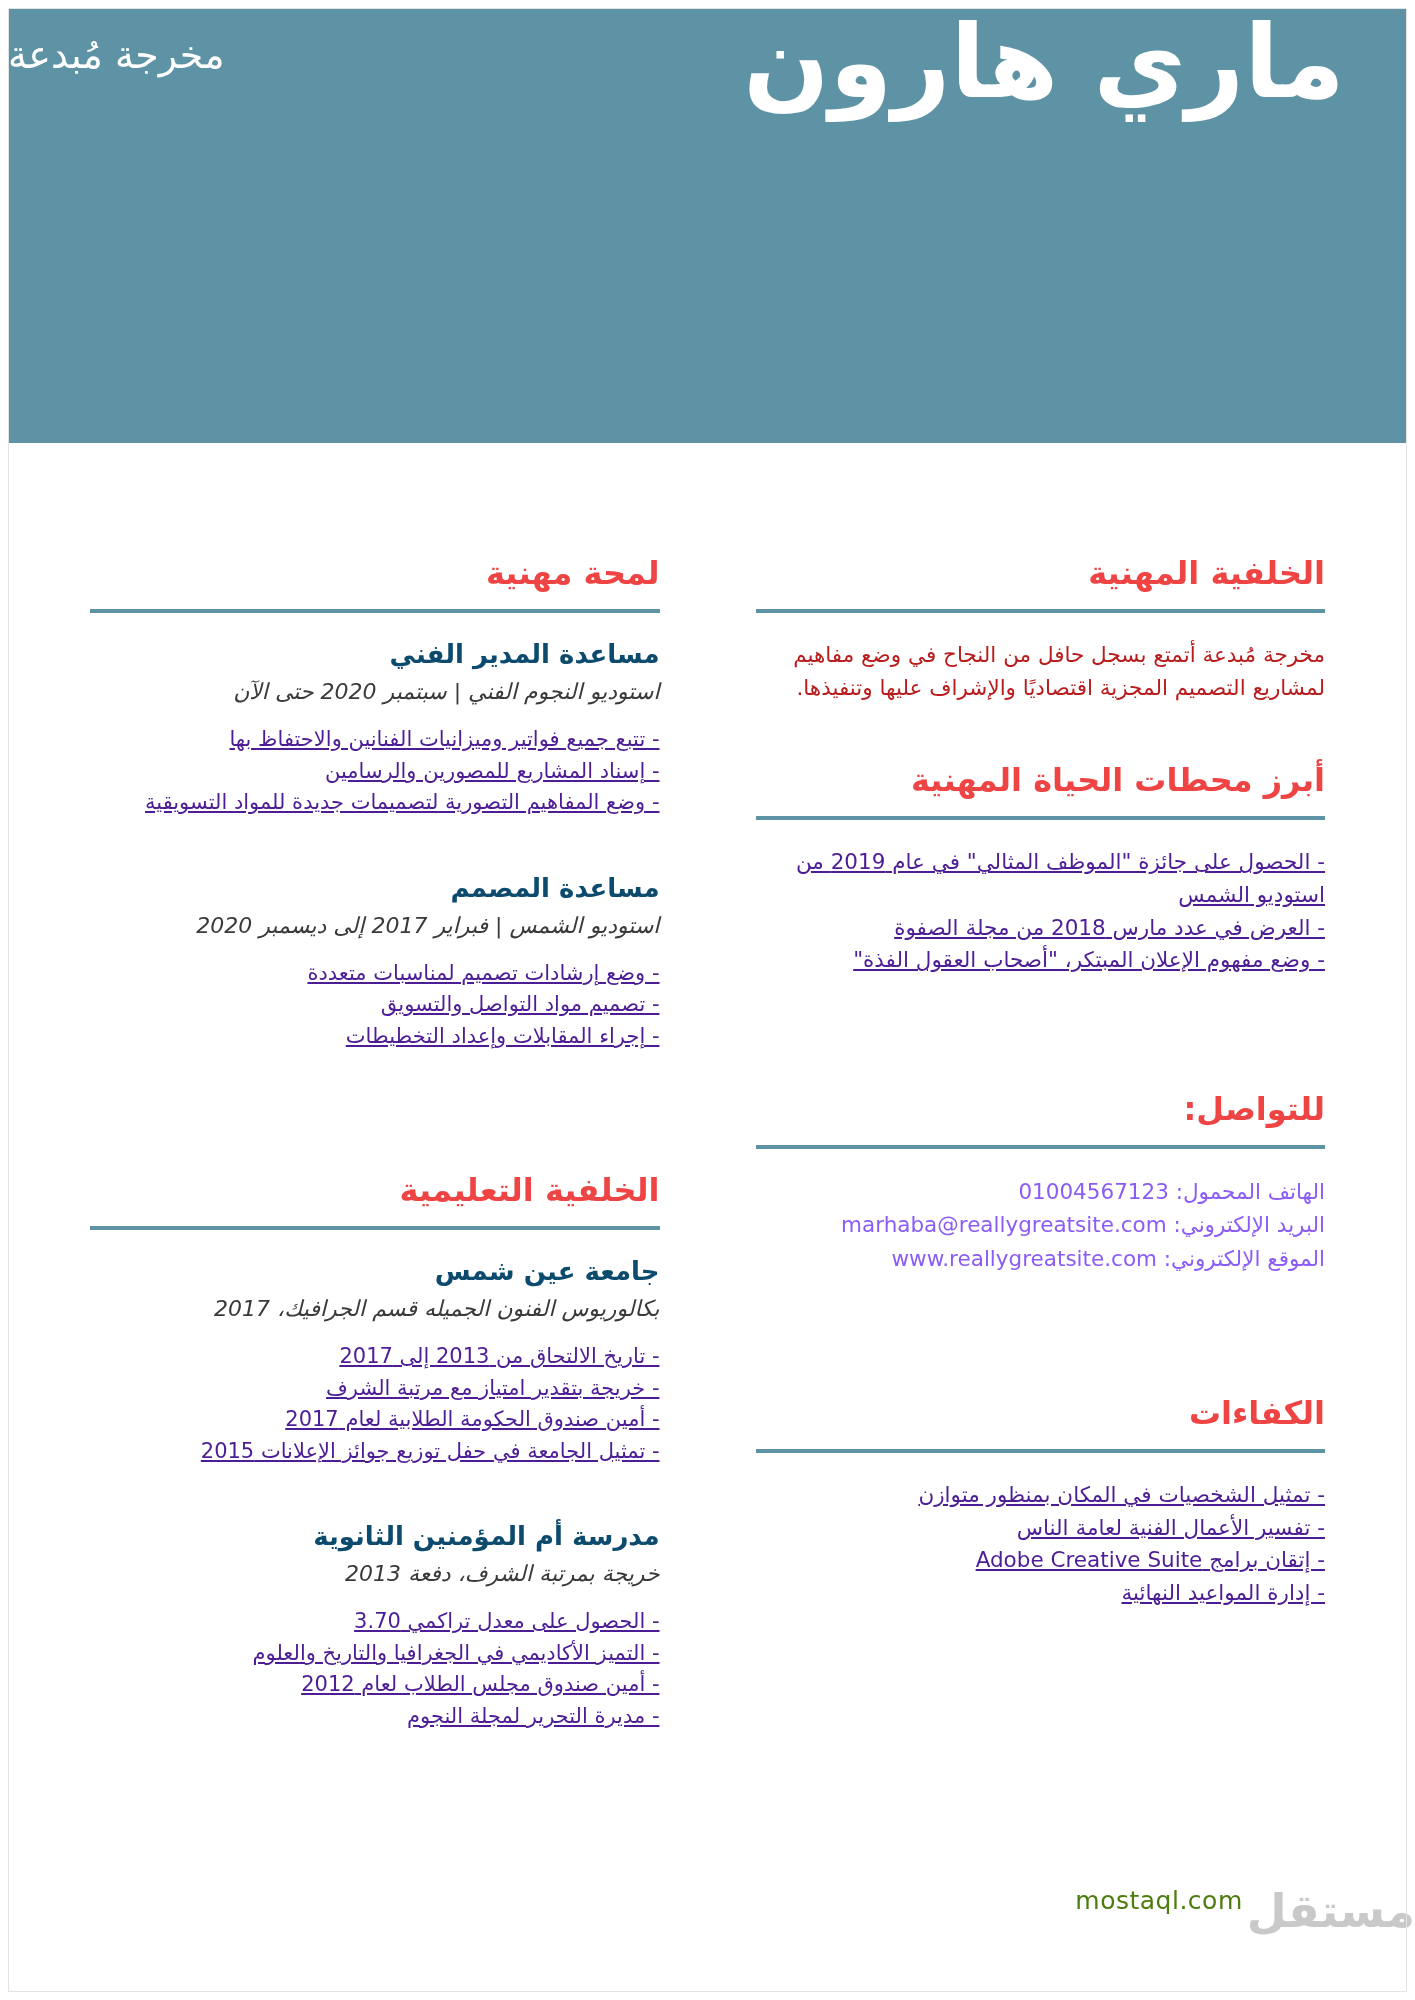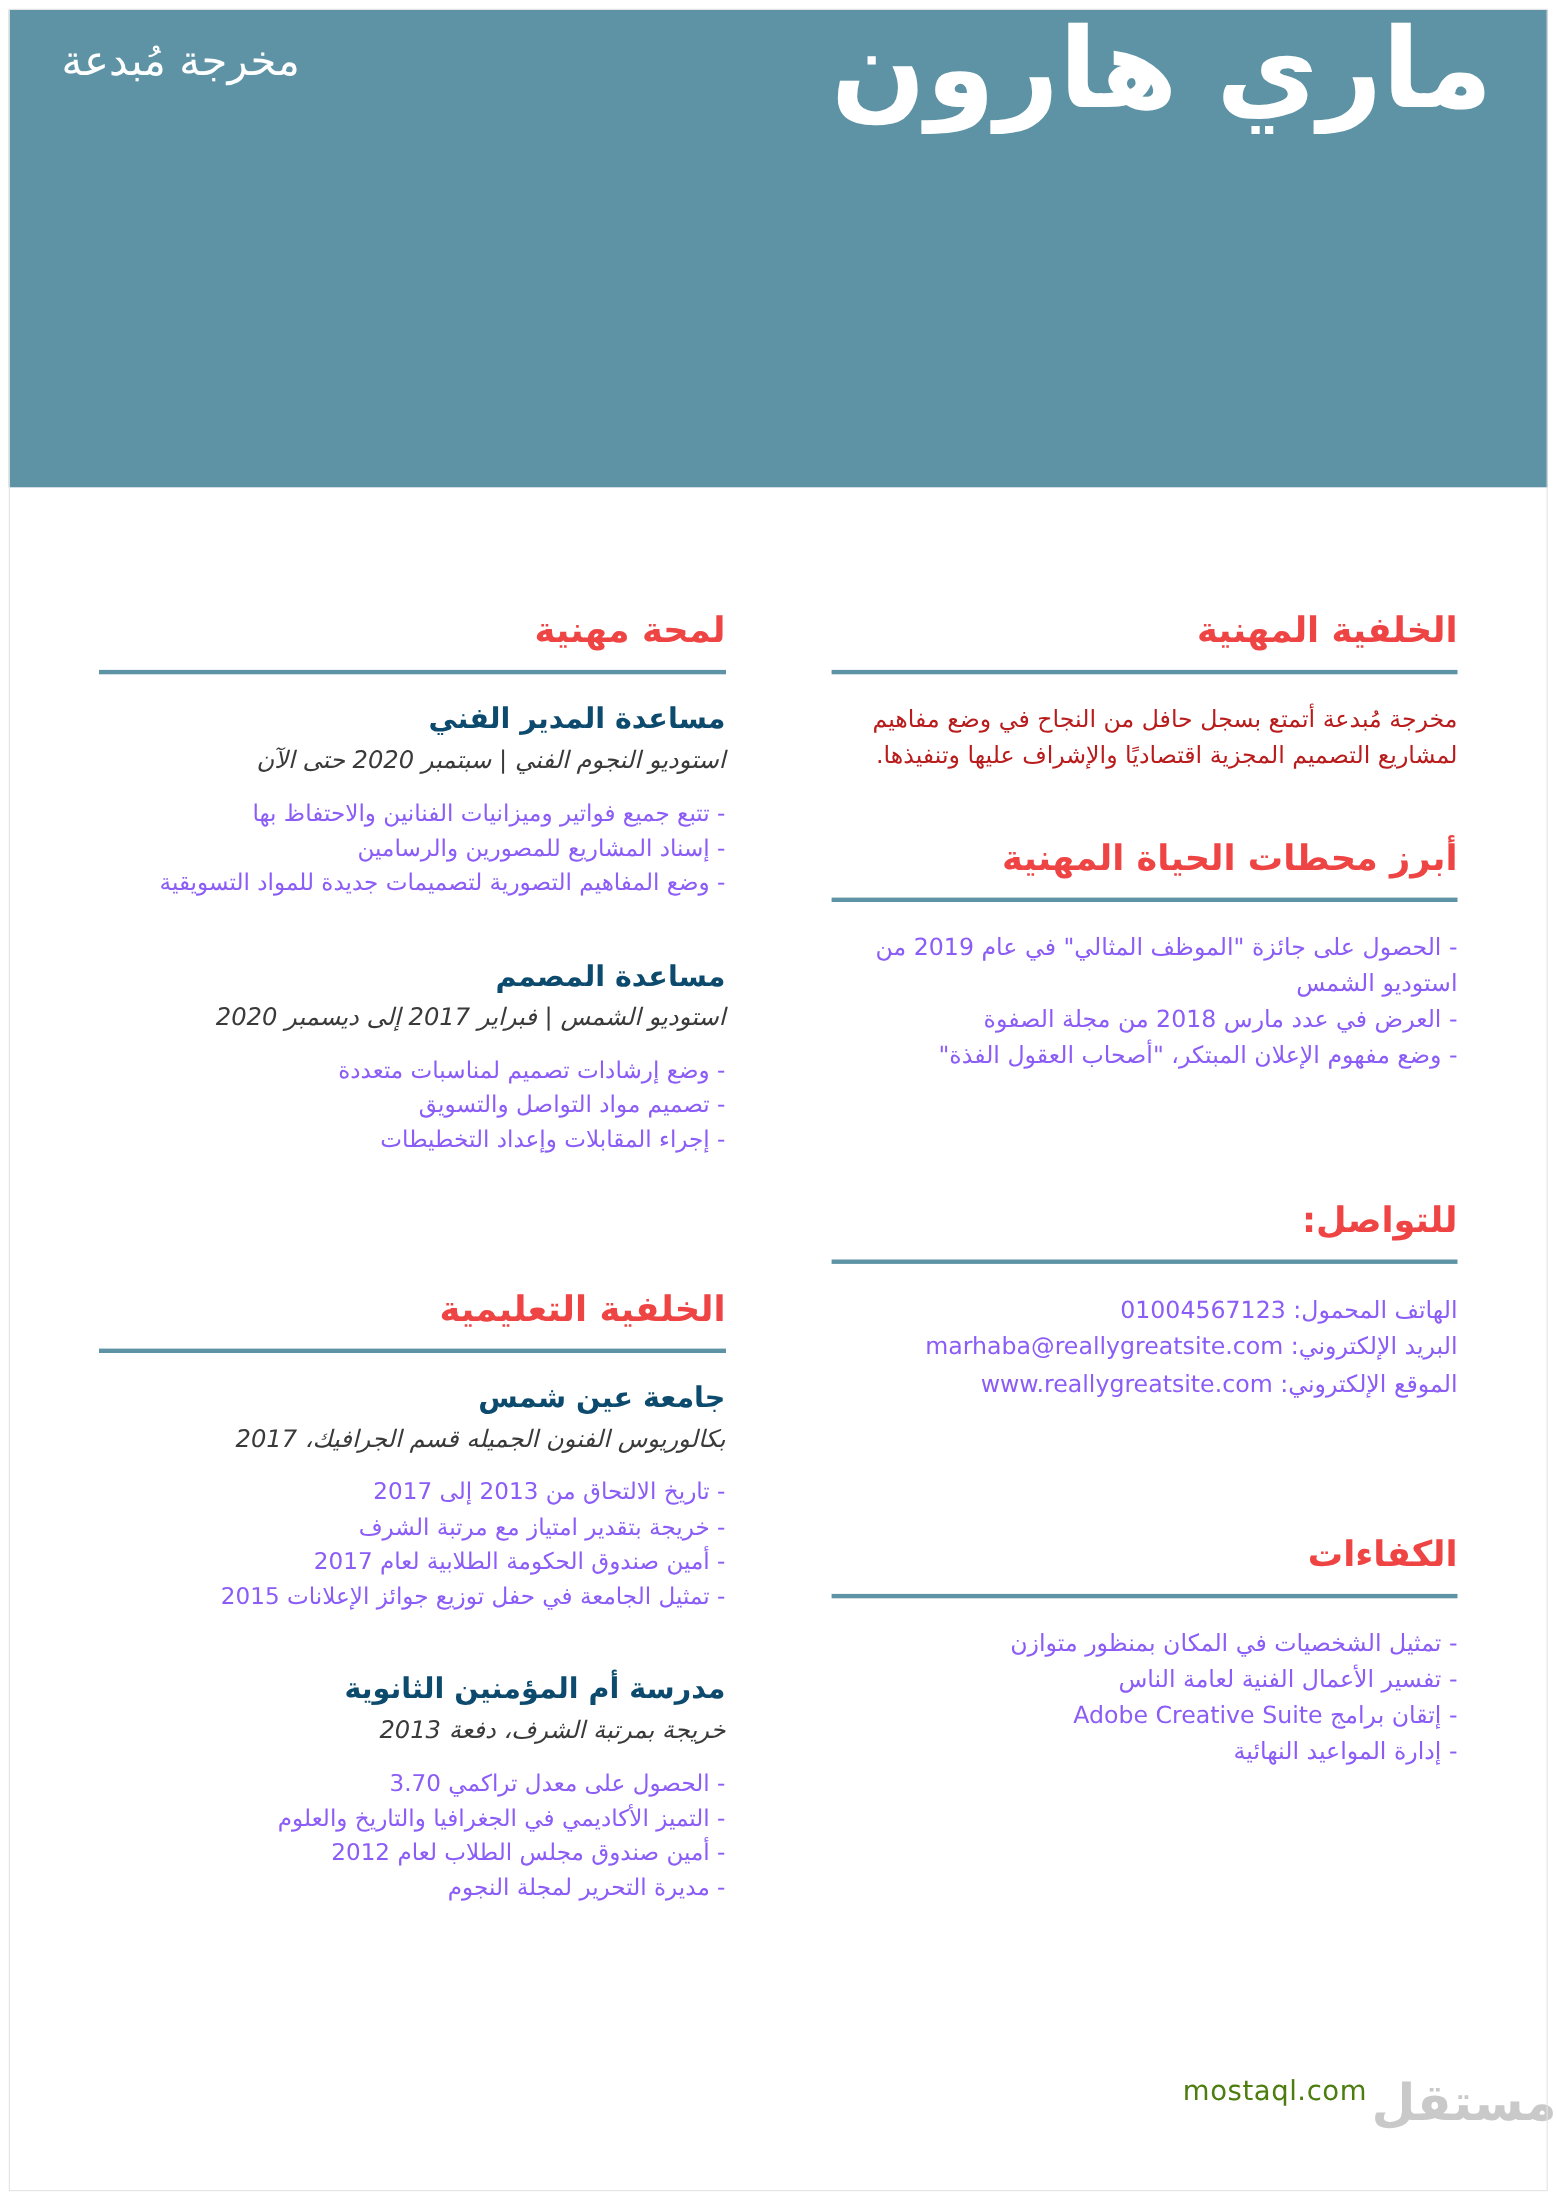--- a/index.html
+++ b/index.html
@@ -52,21 +52,20 @@
     color: #ffffff;
     font-size: 101px;
     font-weight: 700;
     line-height: 1.06;
     letter-spacing: 0px;
     direction: rtl;
   }
   .role {
     width: 100%;
     text-align: left;
-    padding-left: 48px;
     box-sizing: border-box;
     color: #ffffff;
     font-size: 38px;
     font-weight: 400;
     line-height: 1.2;
     margin-top: 24px;
     direction: rtl;
   }
 
   
@@ -118,25 +117,26 @@
     margin: 0;
     direction: rtl;
   }
 
   .bullets {
     list-style: none;
     margin: 0;
     padding: 0;
   }
   .bullets li {
-    color: #8b5cf6;
+    color: #4c1d95;
     font-size: 21.5px;
     line-height: 1.52;
     text-align: right;
     direction: rtl;
+    text-decoration: underline;
   }
 
   
   .entry { margin-bottom: 42px; }
   .entry:last-child { margin-bottom: 0; }
   .entry-title {
     color: #0c4a6e;
     font-size: 26px;
     font-weight: 700;
     text-align: right;

